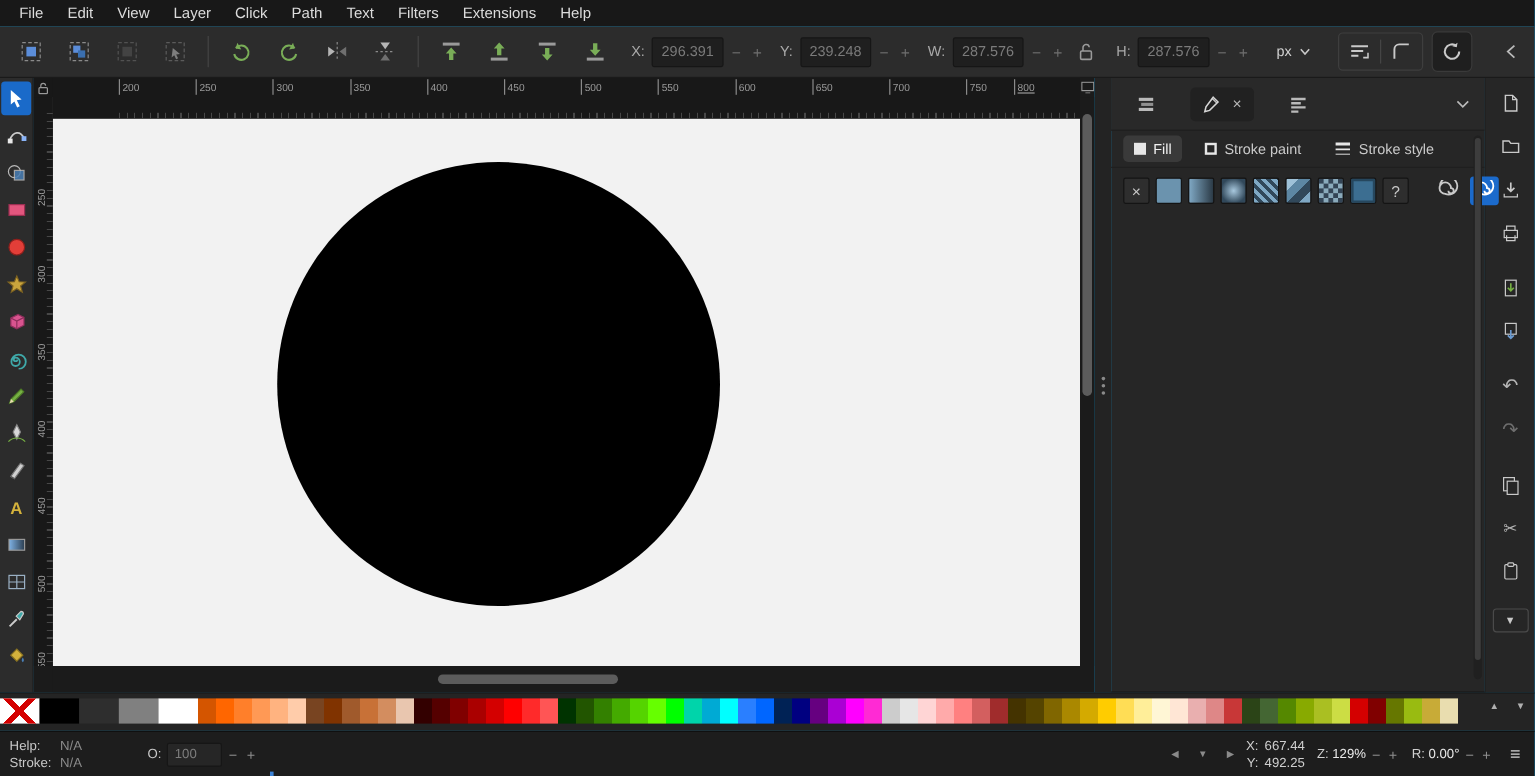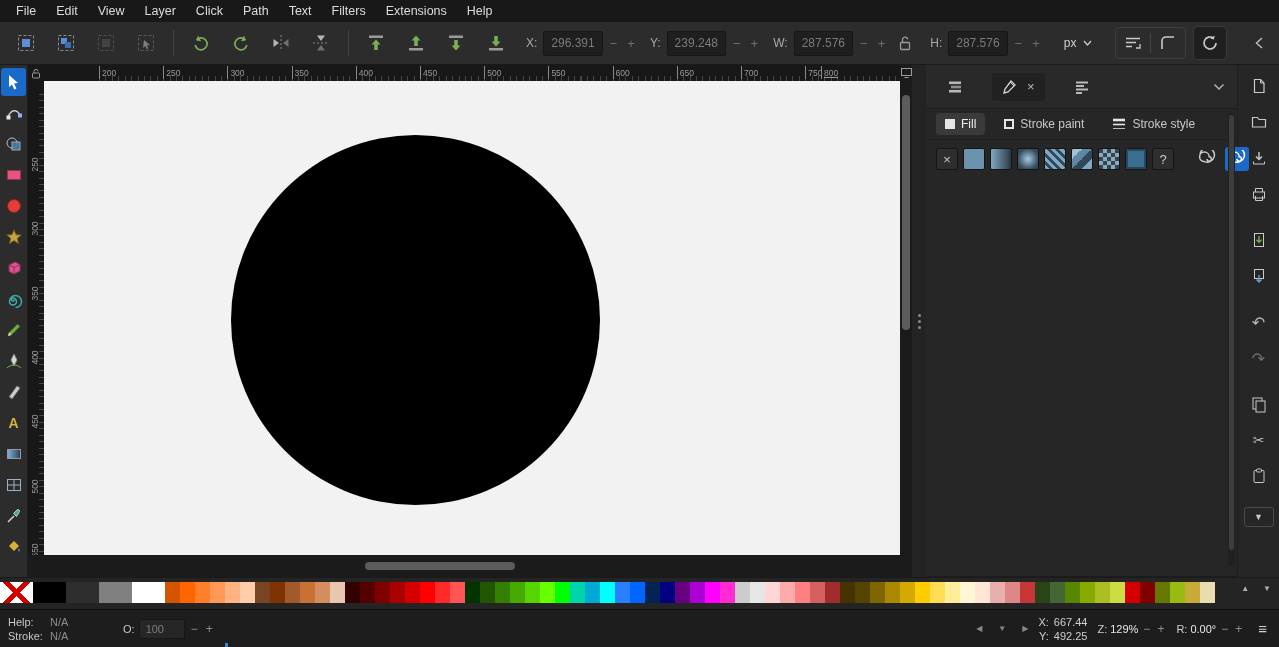--- a/index.html
+++ b/index.html
@@ -26,21 +26,21 @@
 
   
   .main { display:flex; height:512px; flex:0 0 512px; }
 
   .toolbox { width:28px; flex:0 0 28px; background:#2c2c2c; border-right:1px solid #1f1f1f; display:flex; flex-direction:column; align-items:center; padding-top:3px; gap:3px; }
   .tool { width:25px; height:28px; display:flex; align-items:center; justify-content:center; border-radius:3px; }
   .tool.selected { background:#1a6ac9; }
 
   .canvas-wrap { position:relative; flex:1 1 auto; background:#1b1b1b; overflow:hidden; }
   .ruler-corner { position:absolute; left:0; top:0; width:16px; height:16px; background:#181818; display:flex; align-items:center; justify-content:center; z-index:3; }
-  .hruler { position:absolute; left:16px; top:0; right:12px; height:16px; background:repeating-linear-gradient(90deg,#474747 0 1px,transparent 1px 6.42px) left 55px bottom/100% 5px no-repeat,#181818; z-index:2; overflow:hidden; }
+  .hruler { position:absolute; left:16px; top:0; right:12px; height:34px; background:repeating-linear-gradient(90deg,#474747 0 1px,transparent 1px 6.42px) left 55px bottom/100% 5px no-repeat,#181818; z-index:2; overflow:hidden; }
   .hruler .tick { position:absolute; top:1px; height:13px; line-height:14px; border-left:1px solid #8a8a8a; padding-left:2px; font-size:8.5px; color:#9a9a9a; }
   .vruler { position:absolute; left:0; top:16px; bottom:22px; width:16px; background:repeating-linear-gradient(180deg,#474747 0 1px,transparent 1px 6.43px) right 0 top 13px/5px 100% no-repeat,#181818; z-index:2; overflow:hidden; }
   .vruler .tick { position:absolute; left:-8px; width:30px; height:13px; line-height:13px; text-align:center; transform:rotate(-90deg); font-size:8.5px; color:#9a9a9a; }
   .display-icon-box { position:absolute; right:0; top:0; width:12px; height:16px; display:flex; align-items:center; justify-content:center; z-index:3; }
   .page { position:absolute; left:16px; top:16px; right:12px; bottom:22px; background:#f2f2f2; }
   .black-circle { position:absolute; left:187px; top:54px; width:369px; height:370px; border-radius:50%; background:#000000; }
   .vscroll { position:absolute; right:0; top:16px; bottom:22px; width:12px; background:#1b1b1b; }
   .vscroll .thumb { position:absolute; left:2px; top:14px; width:8px; height:235px; background:#5c5c5c; border-radius:4px; }
   .hscroll { position:absolute; left:16px; right:12px; bottom:0; height:22px; background:#1b1b1b; }
   .hscroll .thumb { position:absolute; left:321px; top:7px; width:150px; height:8px; background:#5c5c5c; border-radius:4px; }
@@ -393,21 +393,21 @@
           <span class="tick" style="left: 183.4px;">300</span>
           <span class="tick" style="left: 247.6px;">350</span>
           <span class="tick" style="left: 311.8px;">400</span>
           <span class="tick" style="left: 376px;">450</span>
           <span class="tick" style="left: 440.2px;">500</span>
           <span class="tick" style="left: 504.4px;">550</span>
           <span class="tick" style="left: 568.6px;">600</span>
           <span class="tick" style="left: 632.8px;">650</span>
           <span class="tick" style="left: 697px;">700</span>
           <span class="tick" style="left: 761.2px;">750</span>
-          <span class="tick" style="left: 777px; text-decoration: underline;">800</span>
+          <span class="tick" style="left: 801px; text-decoration: underline;">800</span>
         </div>
       <div class="vruler">
 
       <span class="tick" style="top: 77px;">250</span>
           <span class="tick" style="top: 141.3px;">300</span>
           <span class="tick" style="top: 205.6px;">350</span>
           <span class="tick" style="top: 269.9px;">400</span>
           <span class="tick" style="top: 334.2px;">450</span>
           <span class="tick" style="top: 398.5px;">500</span>
           <span class="tick" style="top: 462.8px;">550</span>

